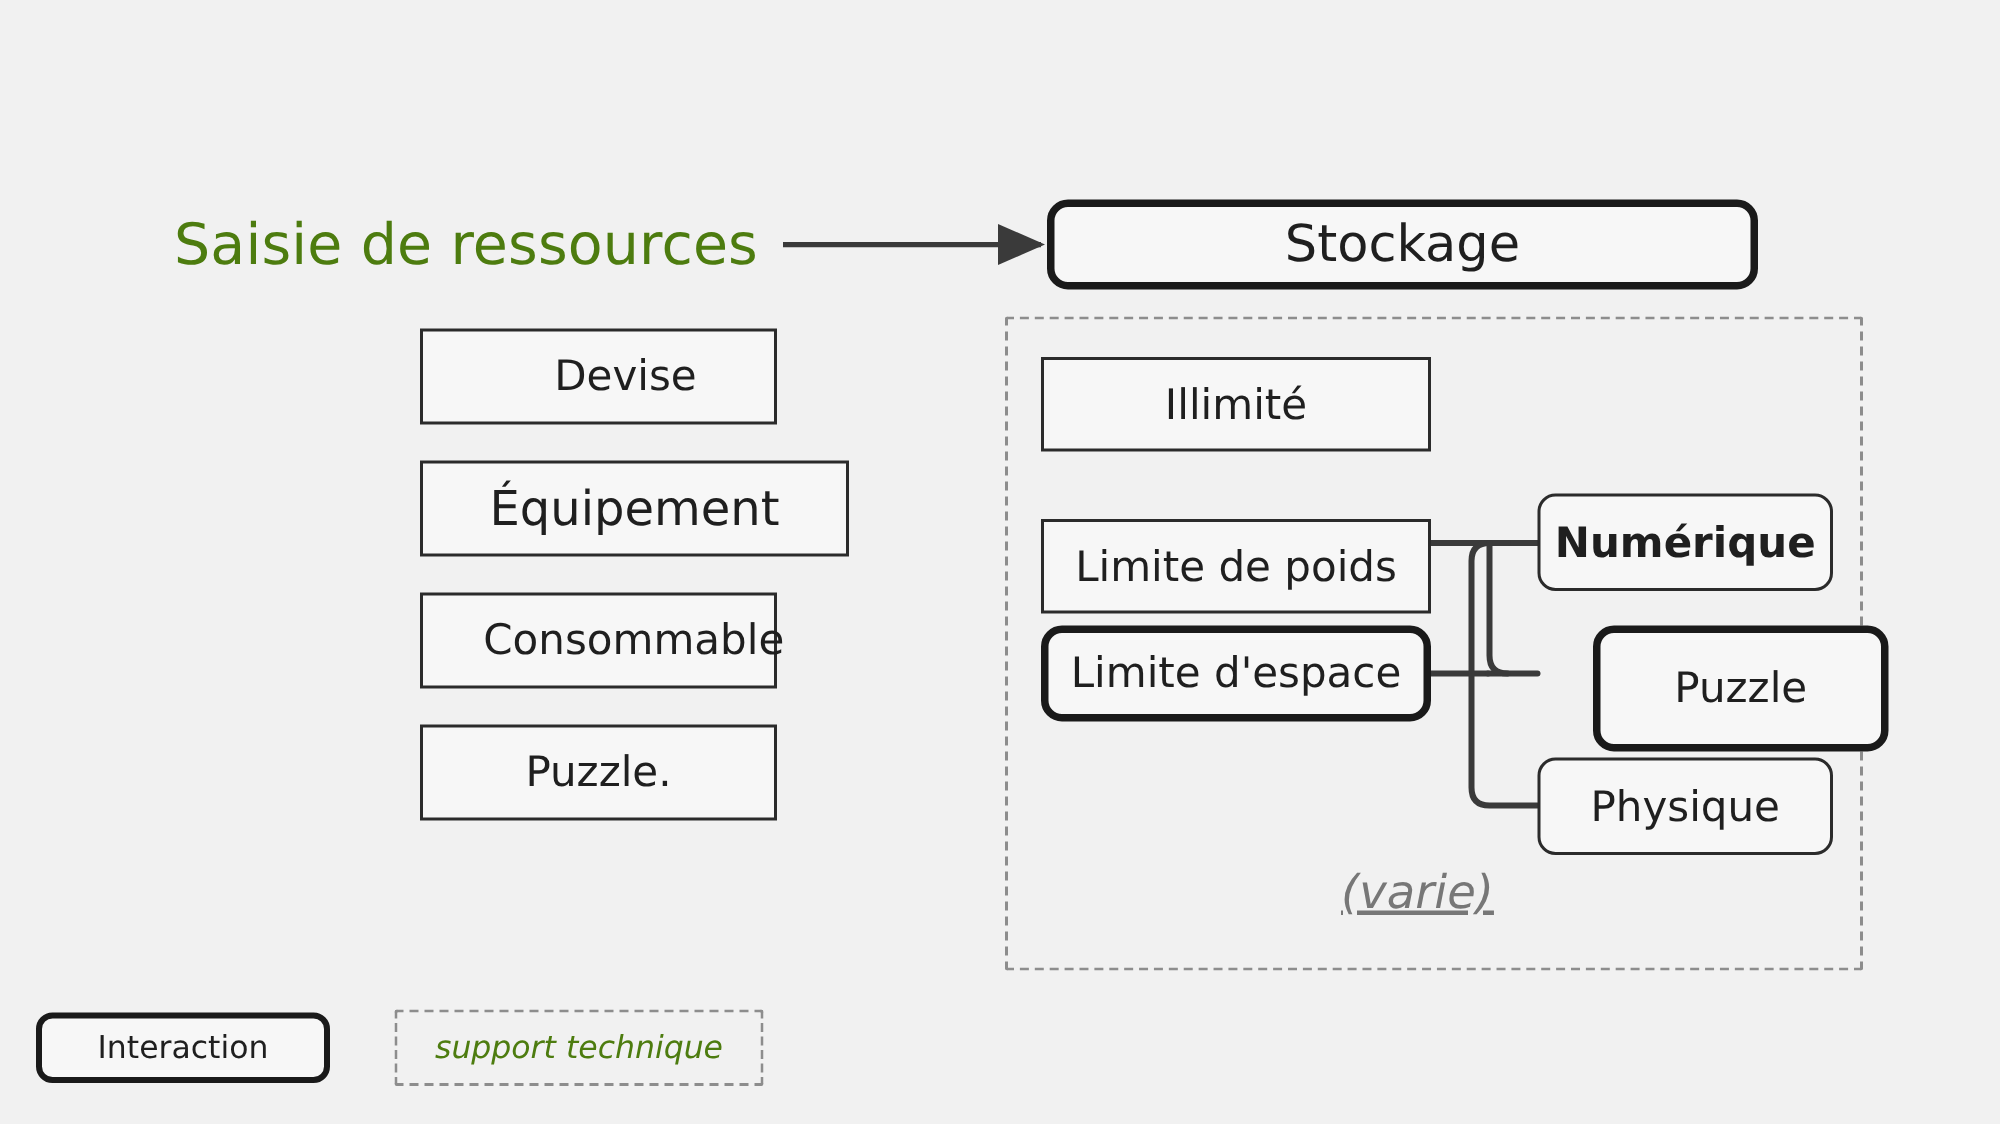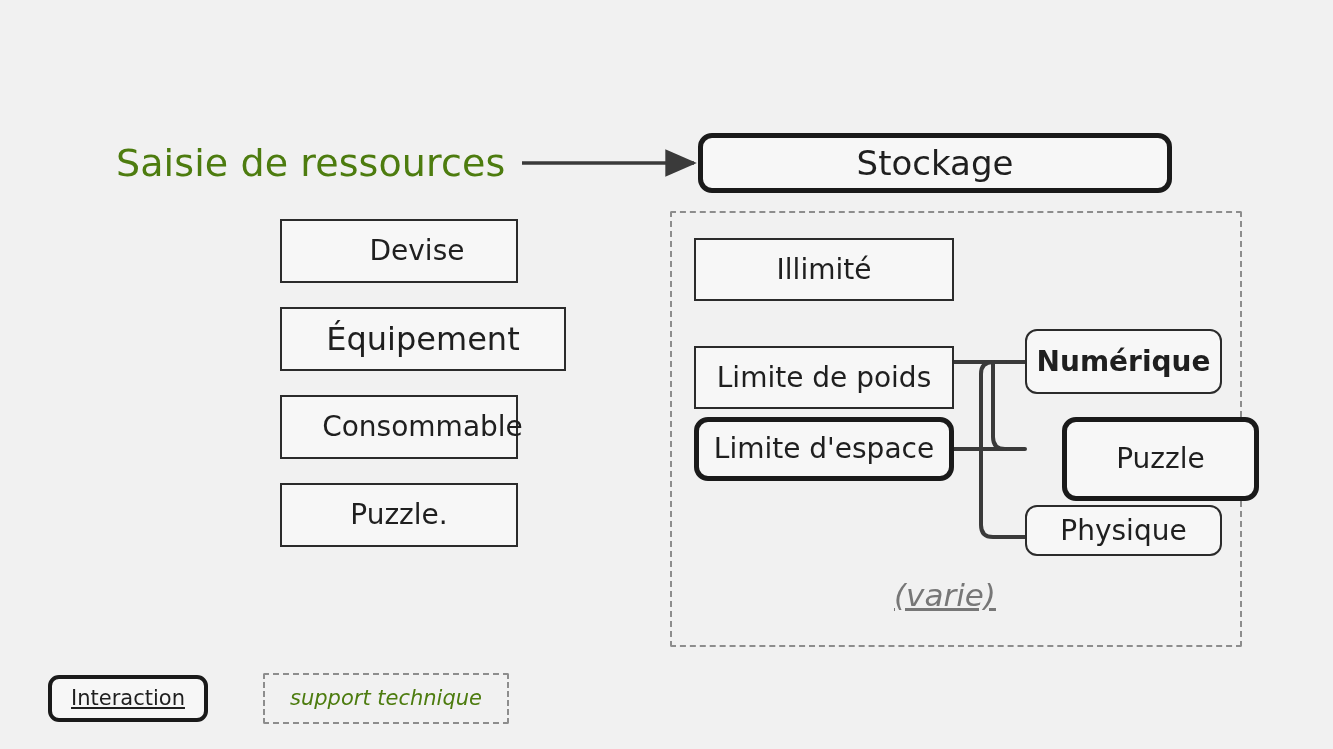--- a/index.html
+++ b/index.html
@@ -89,25 +89,25 @@
   #n-divers      { left: 280px; top: 483px; width: 238px; height: 64px; font-size: 28px; }
   
   #n-stockage { left: 698px; top: 133px; width: 474px; height: 60px; font-size: 34px; }
   
   #n-illimite  { left: 694px; top: 238px; width: 260px; height: 63px; font-size: 28px; }
   #n-poids     { left: 694px; top: 330px; width: 260px; height: 63px; font-size: 28px; margin-top: 16px; }
   #n-espace    { left: 694px; top: 417px; width: 260px; height: 64px; font-size: 28px; }
   
   #n-numerique { left: 1025px; top: 329px; width: 197px; height: 65px; font-size: 28px; font-weight: bold; }
   #n-puzzle    { left: 1025px; top: 417px; width: 197px; height: 84px; font-size: 28px; margin-left: 37px; }
-  #n-physique  { left: 1025px; top: 505px; width: 197px; height: 51px; font-size: 28px; }
+  #n-physique  { left: 1025px; top: 505px; width: 197px; height: 65px; font-size: 28px; }
   
   #legend-action {
-    left: 48px; top: 675px; width: 160px; height: 47px;
-    font-size: 21px; border-width: 4px; border-radius: 11px; text-decoration: underline;
+    left: 24px; top: 675px; width: 196px; height: 47px;
+    font-size: 21px; border-width: 4px; border-radius: 11px;
   }
   #legend-support {
     left: 263px; top: 673px; width: 246px; height: 51px;
     font-size: 21px; font-style: italic; color: #4d7c0f;
   }
 </style>
 </head>
 <body>
 
 <svg id="canvas" viewBox="0 0 1333 749" xmlns="http://www.w3.org/2000/svg">

